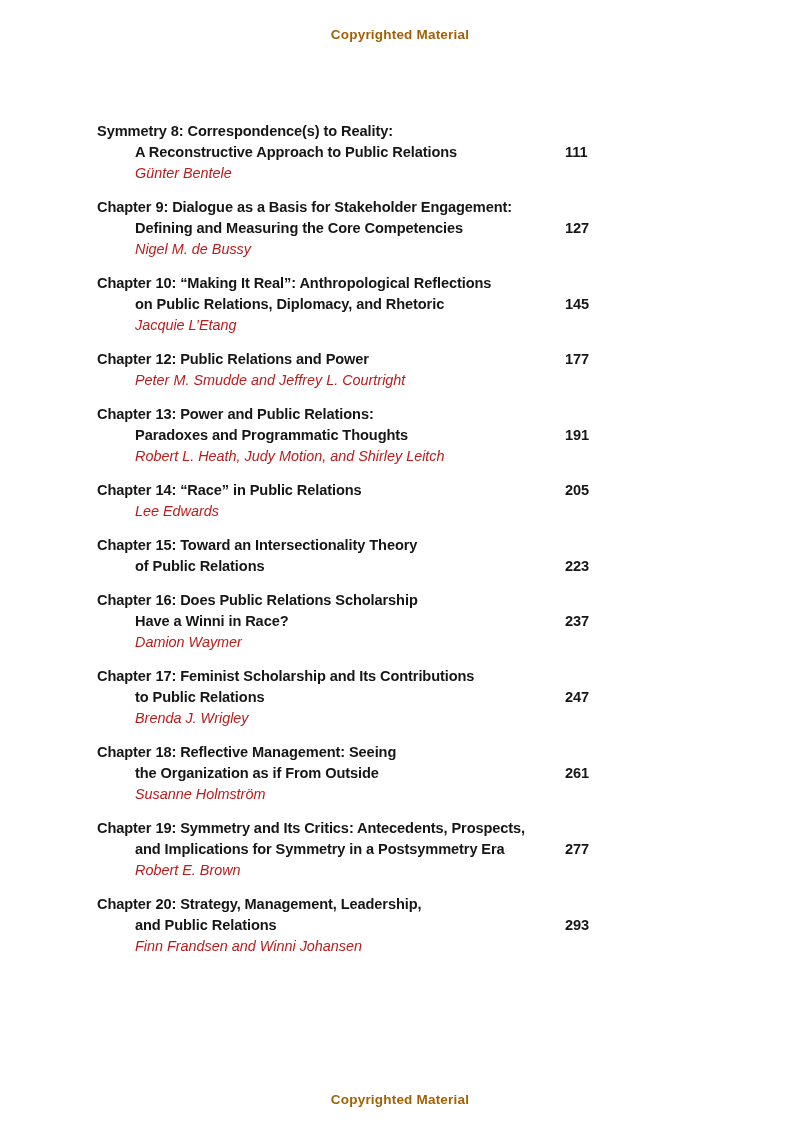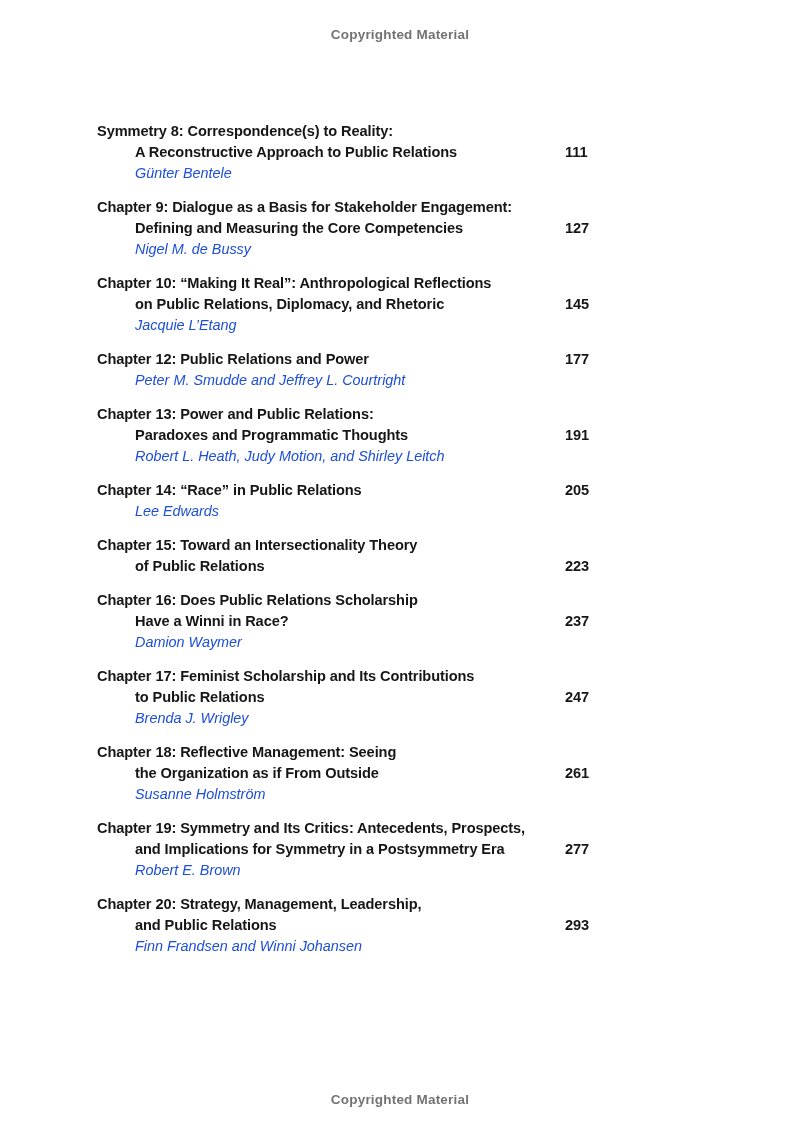--- a/index.html
+++ b/index.html
@@ -12,21 +12,21 @@
     font-family: "Liberation Sans", sans-serif;
     color: #161616;
     overflow: hidden;
     margin: 0 auto;
   }
   .notice {
     position: absolute;
     left: 0;
     width: 100%;
     text-align: center;
-    color: #737373;
+    color: #a16207;
     font-weight: bold;
     font-size: 13.5px;
     letter-spacing: 0.2px;
   }
   .notice.top { top: 27px; }
   .notice.bottom { bottom: 28px; }
   .toc {
     position: absolute;
     top: 121px;
     left: 97px;
@@ -49,21 +49,21 @@
     font-weight: bold;
     text-align: left;
     min-width: 30px;
   }
   .authors {
     padding-left: 38px;
     font-style: italic;
     font-weight: normal;
     font-size: 14.4px;
     line-height: 21px;
-    color: #1d4ed8;
+    color: #b91c1c;
   }
 </style>
 </head>
 <body>
 
 <div class="page">
   <div class="notice top">Copyrighted Material</div>
 
   <div class="toc" id="toc">
       <div class="entry">

